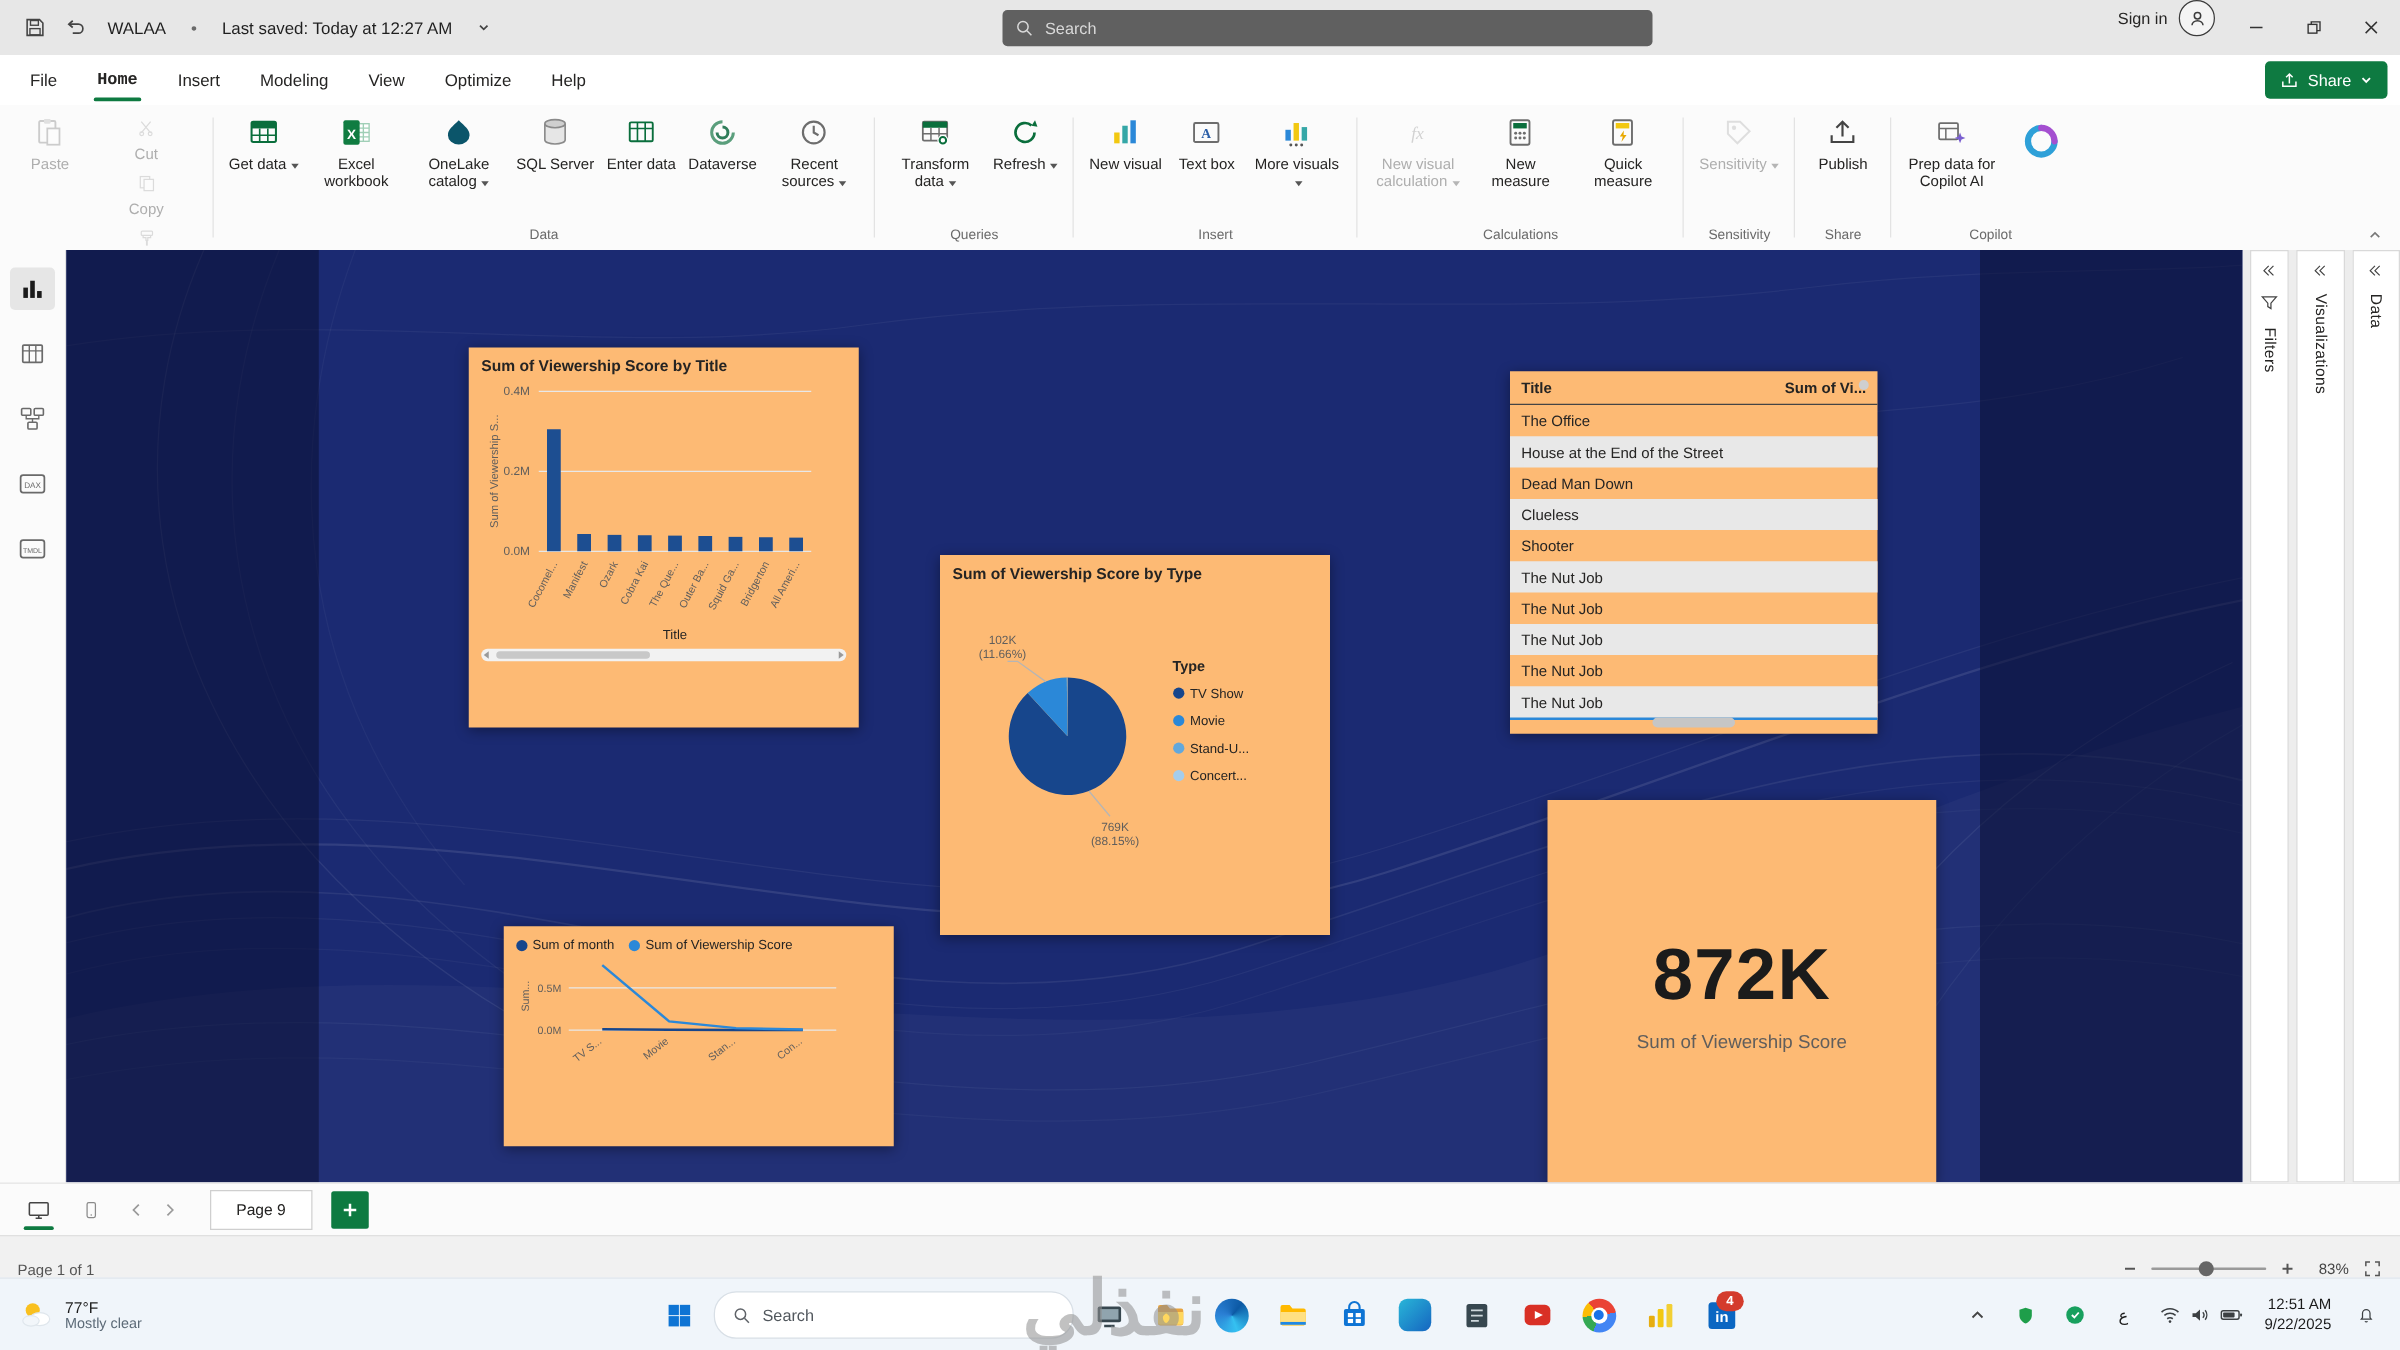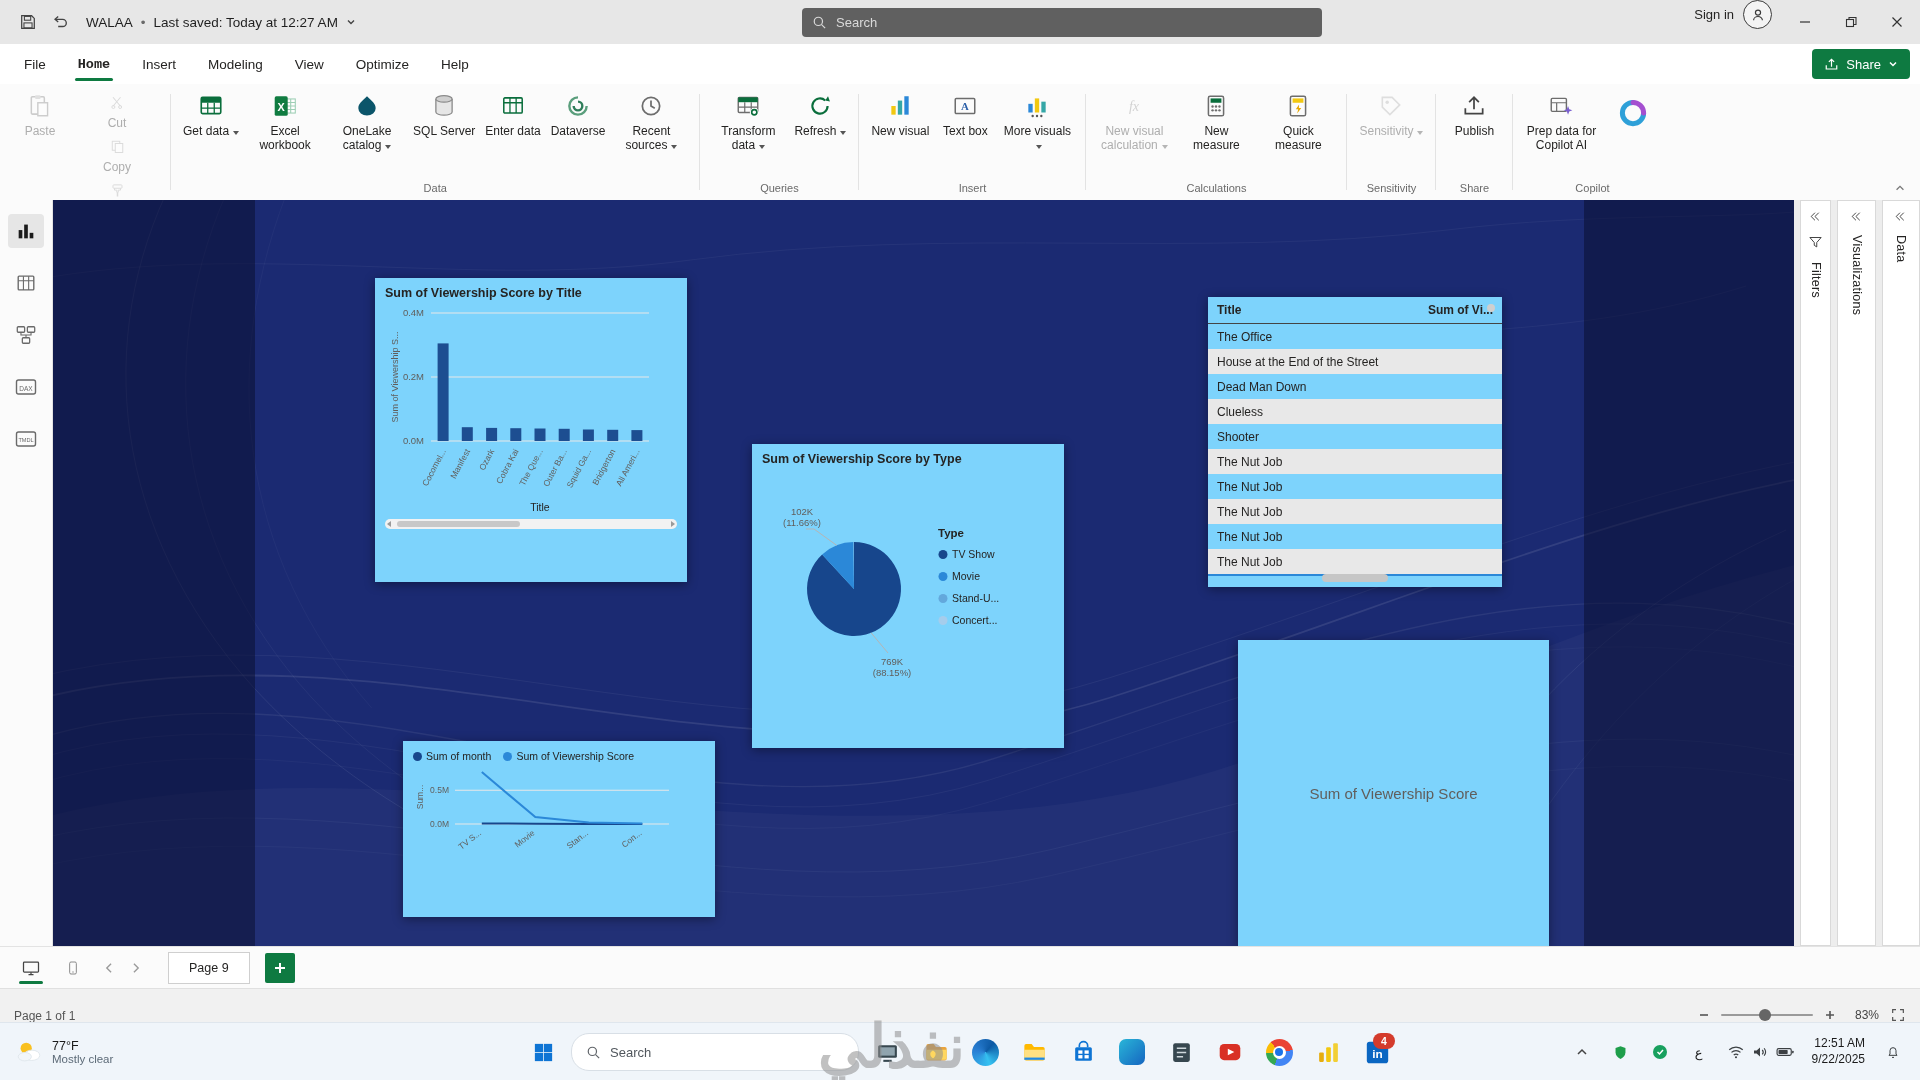--- a/index.html
+++ b/index.html
@@ -5,21 +5,21 @@
   html,body{margin:0;padding:0;}
   body{font-family:"Liberation Sans",sans-serif;background:#222;}
   :root{--green:#0e7a41;--ink:#252423;--grayink:#605e5c;}
   #app{position:relative;width:1920px;height:1080px;background:#fff;overflow:hidden;font-size:13px;color:var(--ink);}
   [data-interactable="true"]{cursor:pointer;}
   svg{display:block;}
 
   
   .titlebar{position:absolute;top:0;left:0;right:0;height:44px;background:#e7e7e7;display:flex;align-items:center;padding-left:12px;}
   .tb-btn{width:32px;height:32px;display:flex;align-items:center;justify-content:center;border:none;background:transparent;border-radius:4px;}
-  .doc-pill{display:flex;align-items:center;gap:8px;margin-left:10px;font-size:13.5px;color:#1f1f1f;text-align:right;}
+  .doc-pill{display:flex;align-items:center;gap:20px;margin-left:10px;font-size:13.5px;color:#1f1f1f;text-align:right;}
   .doc-sep{color:#6a6a6a;}
   .tb-search{position:absolute;left:802px;top:8px;width:500px;height:29px;background:#606060;border-radius:4px;display:flex;align-items:center;gap:9px;padding:0 10px;color:#d9d9d9;font-size:13px;}
   .tb-right{margin-left:auto;display:flex;align-items:flex-start;height:100%;}
   .signin{display:flex;align-items:center;gap:9px;font-size:13px;margin-right:10px;}
   .avatar{width:27px;height:27px;border-radius:50%;border:1.6px solid #3b3b3b;display:flex;align-items:center;justify-content:center;background:#f4f4f4;}
   .win-btn{width:46px;height:44px;display:flex;align-items:center;justify-content:center;}
 
   
   .menu-row{position:absolute;top:44px;left:0;right:0;height:40px;background:#fff;display:flex;align-items:center;padding-left:8px;}
   .tab{padding:0 16px;height:100%;display:flex;align-items:center;font-size:13.5px;color:var(--ink);position:relative;}
@@ -52,21 +52,21 @@
   .left-rail{width:52px;background:#fbfbfb;border-right:1px solid #e3e3e3;display:flex;flex-direction:column;align-items:center;padding-top:14px;gap:18px;}
   .rail-btn{width:36px;height:34px;border-radius:4px;display:flex;align-items:center;justify-content:center;color:#6a6a6a;}
   .rail-btn.active{background:#e6e6e6;color:#1b1b1b;}
 
   .canvas{flex:1;position:relative;background:#1b2a72;overflow:hidden;}
   .waves{position:absolute;inset:0;width:100%;height:100%;}
   .shade{position:absolute;top:0;bottom:0;background:rgba(7,11,42,.5);}
   .shade.l{left:0;width:202px;}
   .shade.r{left:1531px;right:0;}
 
-  .visual{position:absolute;background:#7dd3fc;box-shadow:0 2px 10px rgba(0,0,0,.4);padding:8px 10px;}
+  .visual{position:absolute;background:#fdba74;box-shadow:0 2px 10px rgba(0,0,0,.4);padding:8px 10px;}
   .vtitle{font-size:12.5px;font-weight:600;color:var(--ink);line-height:1.25;margin-bottom:3px;}
   #v-bar{left:322px;top:78px;width:292px;height:288px;}
   #v-pie{left:699px;top:244px;width:292px;height:288px;}
   #v-table{left:1155px;top:97px;width:294px;height:290px;padding:0;}
   #v-line{left:350px;top:541px;width:292px;height:160px;}
   #v-card{left:1185px;top:440px;width:291px;height:291px;display:flex;flex-direction:column;align-items:center;justify-content:center;gap:12px;}
 
   .hscroll{height:10px;background:#f2f2f2;border-radius:5px;margin-top:2px;position:relative;}
   .hs-handle{position:absolute;left:12px;top:2px;width:42%;height:6px;border-radius:3px;background:#c8c8c8;}
   .hs-arrow{position:absolute;top:2px;width:0;height:0;border-top:3px solid transparent;border-bottom:3px solid transparent;}
@@ -734,20 +734,21 @@
               <text transform="translate(68.8,70) rotate(-38)" text-anchor="end" font-size="8.5" fill="#605e5c">TV S...</text>
               <text transform="translate(122.3,70) rotate(-38)" text-anchor="end" font-size="8.5" fill="#605e5c">Movie</text>
               <text transform="translate(175.8,70) rotate(-38)" text-anchor="end" font-size="8.5" fill="#605e5c">Stan...</text>
               <text transform="translate(229.3,70) rotate(-38)" text-anchor="end" font-size="8.5" fill="#605e5c">Con...</text>
               <text transform="translate(10,33) rotate(-90)" text-anchor="middle" font-size="8.5" fill="#605e5c">Sum...</text>
             </svg>
           </div>
       </div>
 
       <div class="visual" id="v-card" data-interactable="true">
+        <div class="card-value" data-interactable="false">872K</div>
         <div class="card-label" data-interactable="false">Sum of Viewership Score</div>
       </div>
     </div>
 
     <div class="right-dock" data-interactable="false">
       <div class="dock-strip narrow" data-interactable="true">
         <span data-interactable="true">
             <svg width="13" height="13" viewBox="0 0 24 24">
               <path d="M18 5 l-7 7 7 7 M11 5 l-7 7 7 7" fill="none" stroke="#444" stroke-width="1.8"></path>
             </svg>

